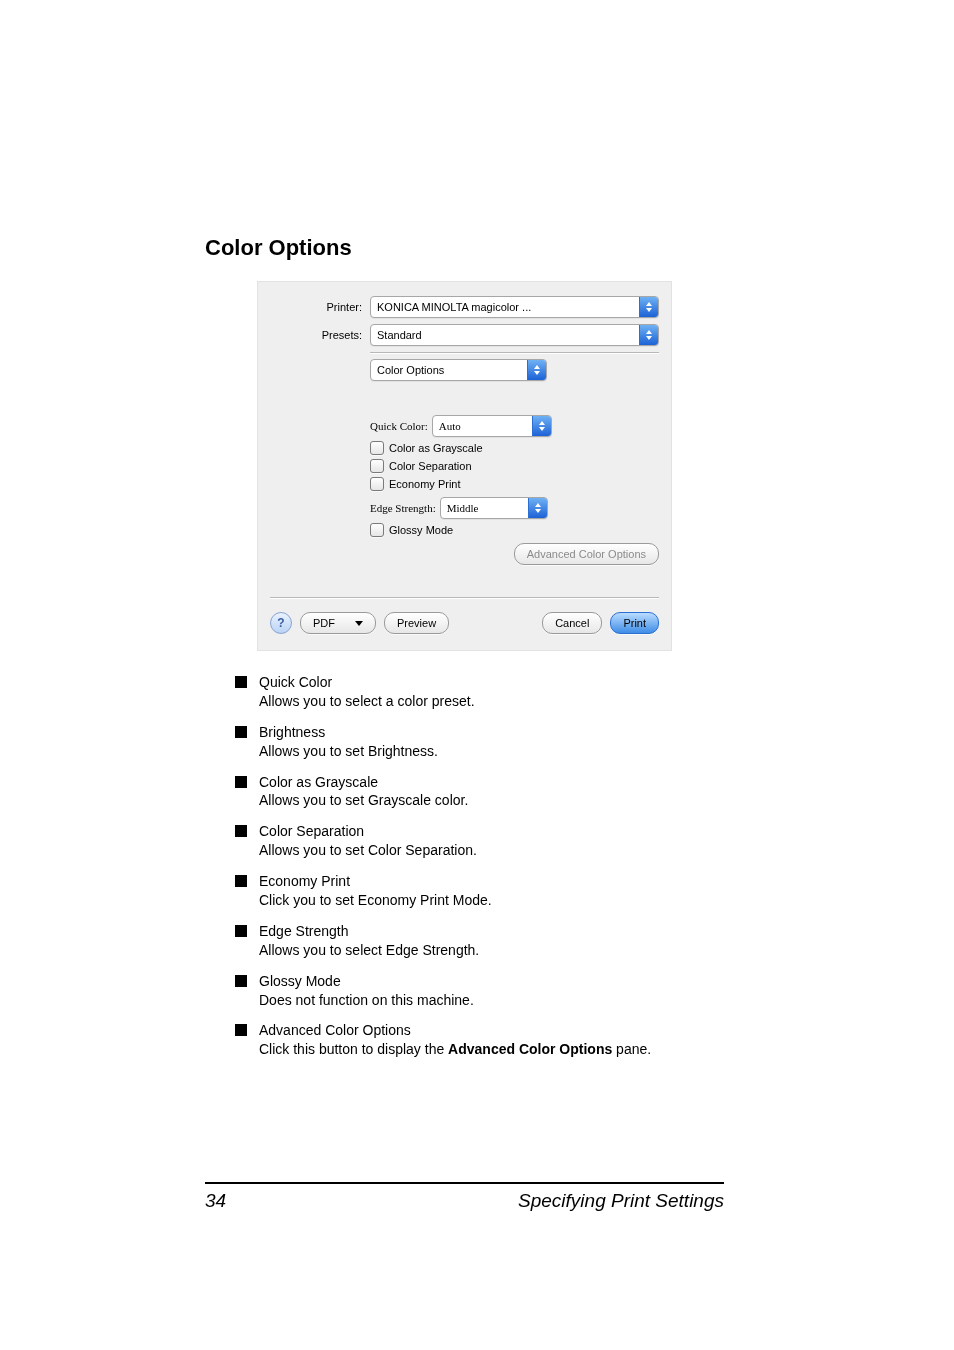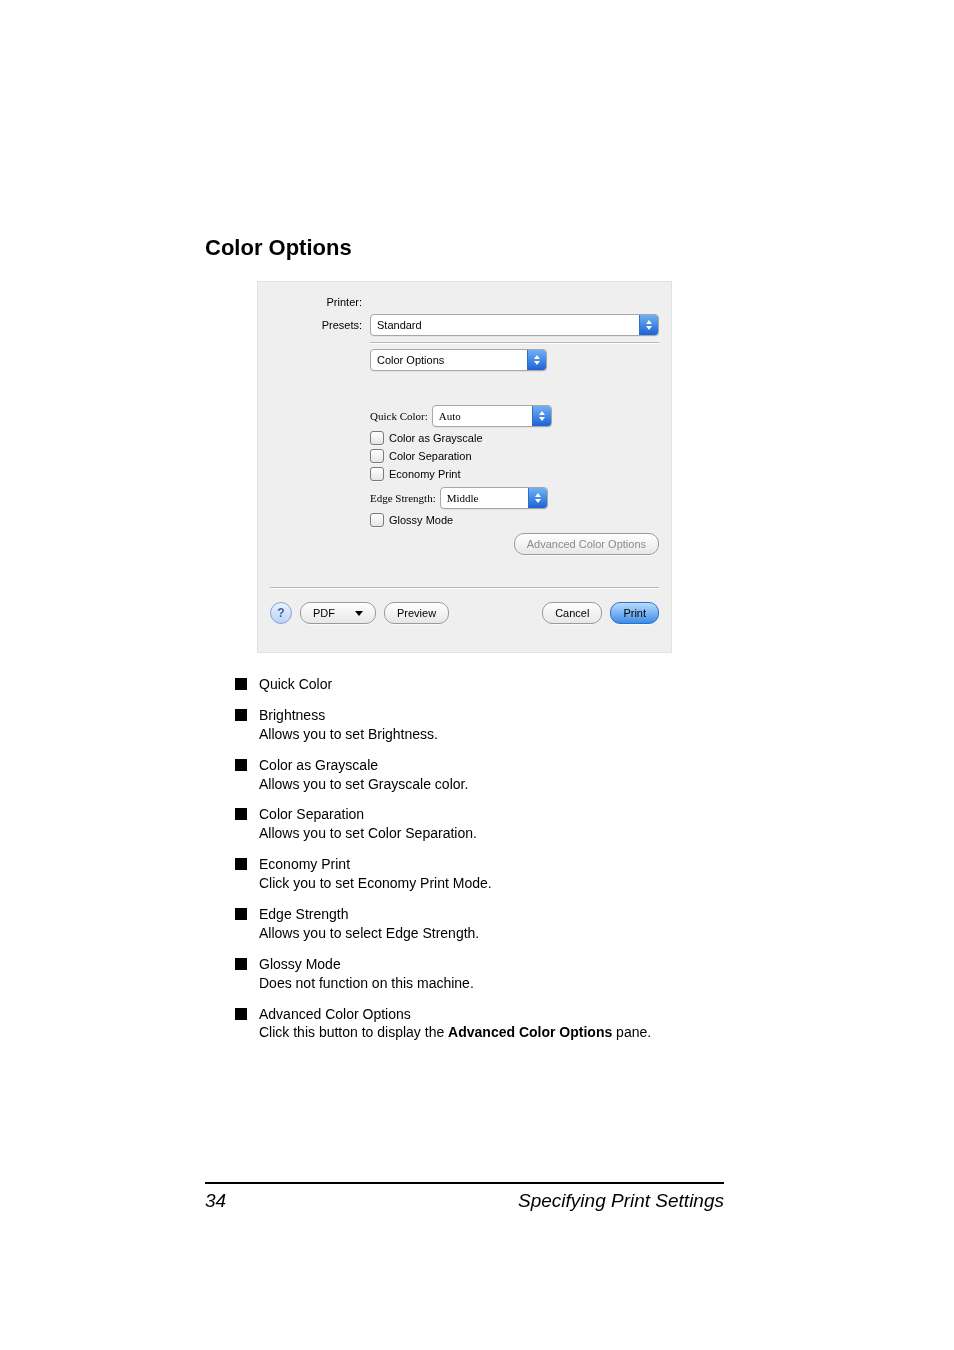--- a/index.html
+++ b/index.html
@@ -1,20 +1,20 @@
 <!DOCTYPE html>
 <html><head>
 <meta charset="utf-8">
 <style>
   html,body{margin:0;padding:0;background:#fff;font-family:"Helvetica Neue",Helvetica,Arial,sans-serif;color:#000;}
   .page{width:954px;height:1350px;margin:0 auto;position:relative;box-sizing:border-box;padding:60px 0 0 0;}
   .content{padding:0 230px 0 205px;}
   h2.section-title{font-family:Arial,Helvetica,sans-serif;font-size:22px;font-weight:bold;margin:175px 0 20px 0;}
   
-  .shot{width:415px;margin:0 auto;background:#efefef;border:1px solid #e2e2e2;padding:14px 12px 28px 12px;box-sizing:border-box;font-family:"Lucida Grande","Helvetica Neue",Arial,sans-serif;font-size:11px;color:#000;}
+  .shot{width:415px;margin:0 auto;background:#efefef;border:1px solid #e2e2e2;padding:14px 12px 16px 12px;box-sizing:border-box;font-family:"Lucida Grande","Helvetica Neue",Arial,sans-serif;font-size:11px;color:#000;}
   .field-row{display:flex;align-items:center;margin-bottom:6px;}
   .field-row label{width:92px;text-align:right;padding-right:8px;font-size:11px;}
   .aqua-popup{display:flex;align-items:center;height:20px;background:#fff;border:1px solid #a7a7a7;border-radius:4px;overflow:hidden;box-shadow:inset 0 1px 0 rgba(255,255,255,.8),0 1px 0 rgba(0,0,0,.05);}
   .aqua-popup .val{flex:1;padding:0 6px;font-size:11px;white-space:nowrap;overflow:hidden;text-overflow:ellipsis;}
   .aqua-popup .arrows{width:18px;height:100%;display:flex;flex-direction:column;align-items:center;justify-content:center;background:linear-gradient(#6fb1f4,#1c62d6);border-left:1px solid #2d6fd0;}
   .aqua-popup .arrows:before,.aqua-popup .arrows:after{content:"";width:0;height:0;border-left:3px solid transparent;border-right:3px solid transparent;}
   .aqua-popup .arrows:before{border-bottom:4px solid #fff;margin-bottom:1px;}
   .aqua-popup .arrows:after{border-top:4px solid #fff;margin-top:1px;}
   .hr{height:1px;background:#b8b8b8;margin:6px 0 6px 100px;box-shadow:0 1px 0 #fff;}
   .hr-full{height:1px;background:#b8b8b8;margin:6px 0;box-shadow:0 1px 0 #fff;}
@@ -49,20 +49,24 @@
 </head>
 <body>
 
 <div class="page">
   <div class="content">
     <h2 class="section-title">Color Options</h2>
 
     <div class="shot">
       <div class="field-row">
         <label>Printer:</label>
+        <div class="aqua-popup" style="flex:1">
+          <span class="val">KONICA MINOLTA magicolor ...</span>
+          <span class="arrows"></span>
+        </div>
       </div>
       <div class="field-row">
         <label>Presets:</label>
         <div class="aqua-popup" style="flex:1">
           <span class="val">Standard</span>
           <span class="arrows"></span>
         </div>
       </div>
       <div class="hr"></div>
       <div class="field-row">
@@ -123,20 +127,21 @@
         <span class="pill-btn enabled">Cancel</span>
         <span class="pill-btn primary" style="margin-left:8px">Print</span>
       </div>
     </div>
 
     <ul class="desc-list">
       <li>
         <span class="sq"></span>
         <span class="body">
           <span class="term">Quick Color</span>
+          <span class="def">Allows you to select a color preset.</span>
         </span>
       </li>
       <li>
         <span class="sq"></span>
         <span class="body">
           <span class="term">Brightness</span>
           <span class="def">Allows you to set Brightness.</span>
         </span>
       </li>
       <li>

